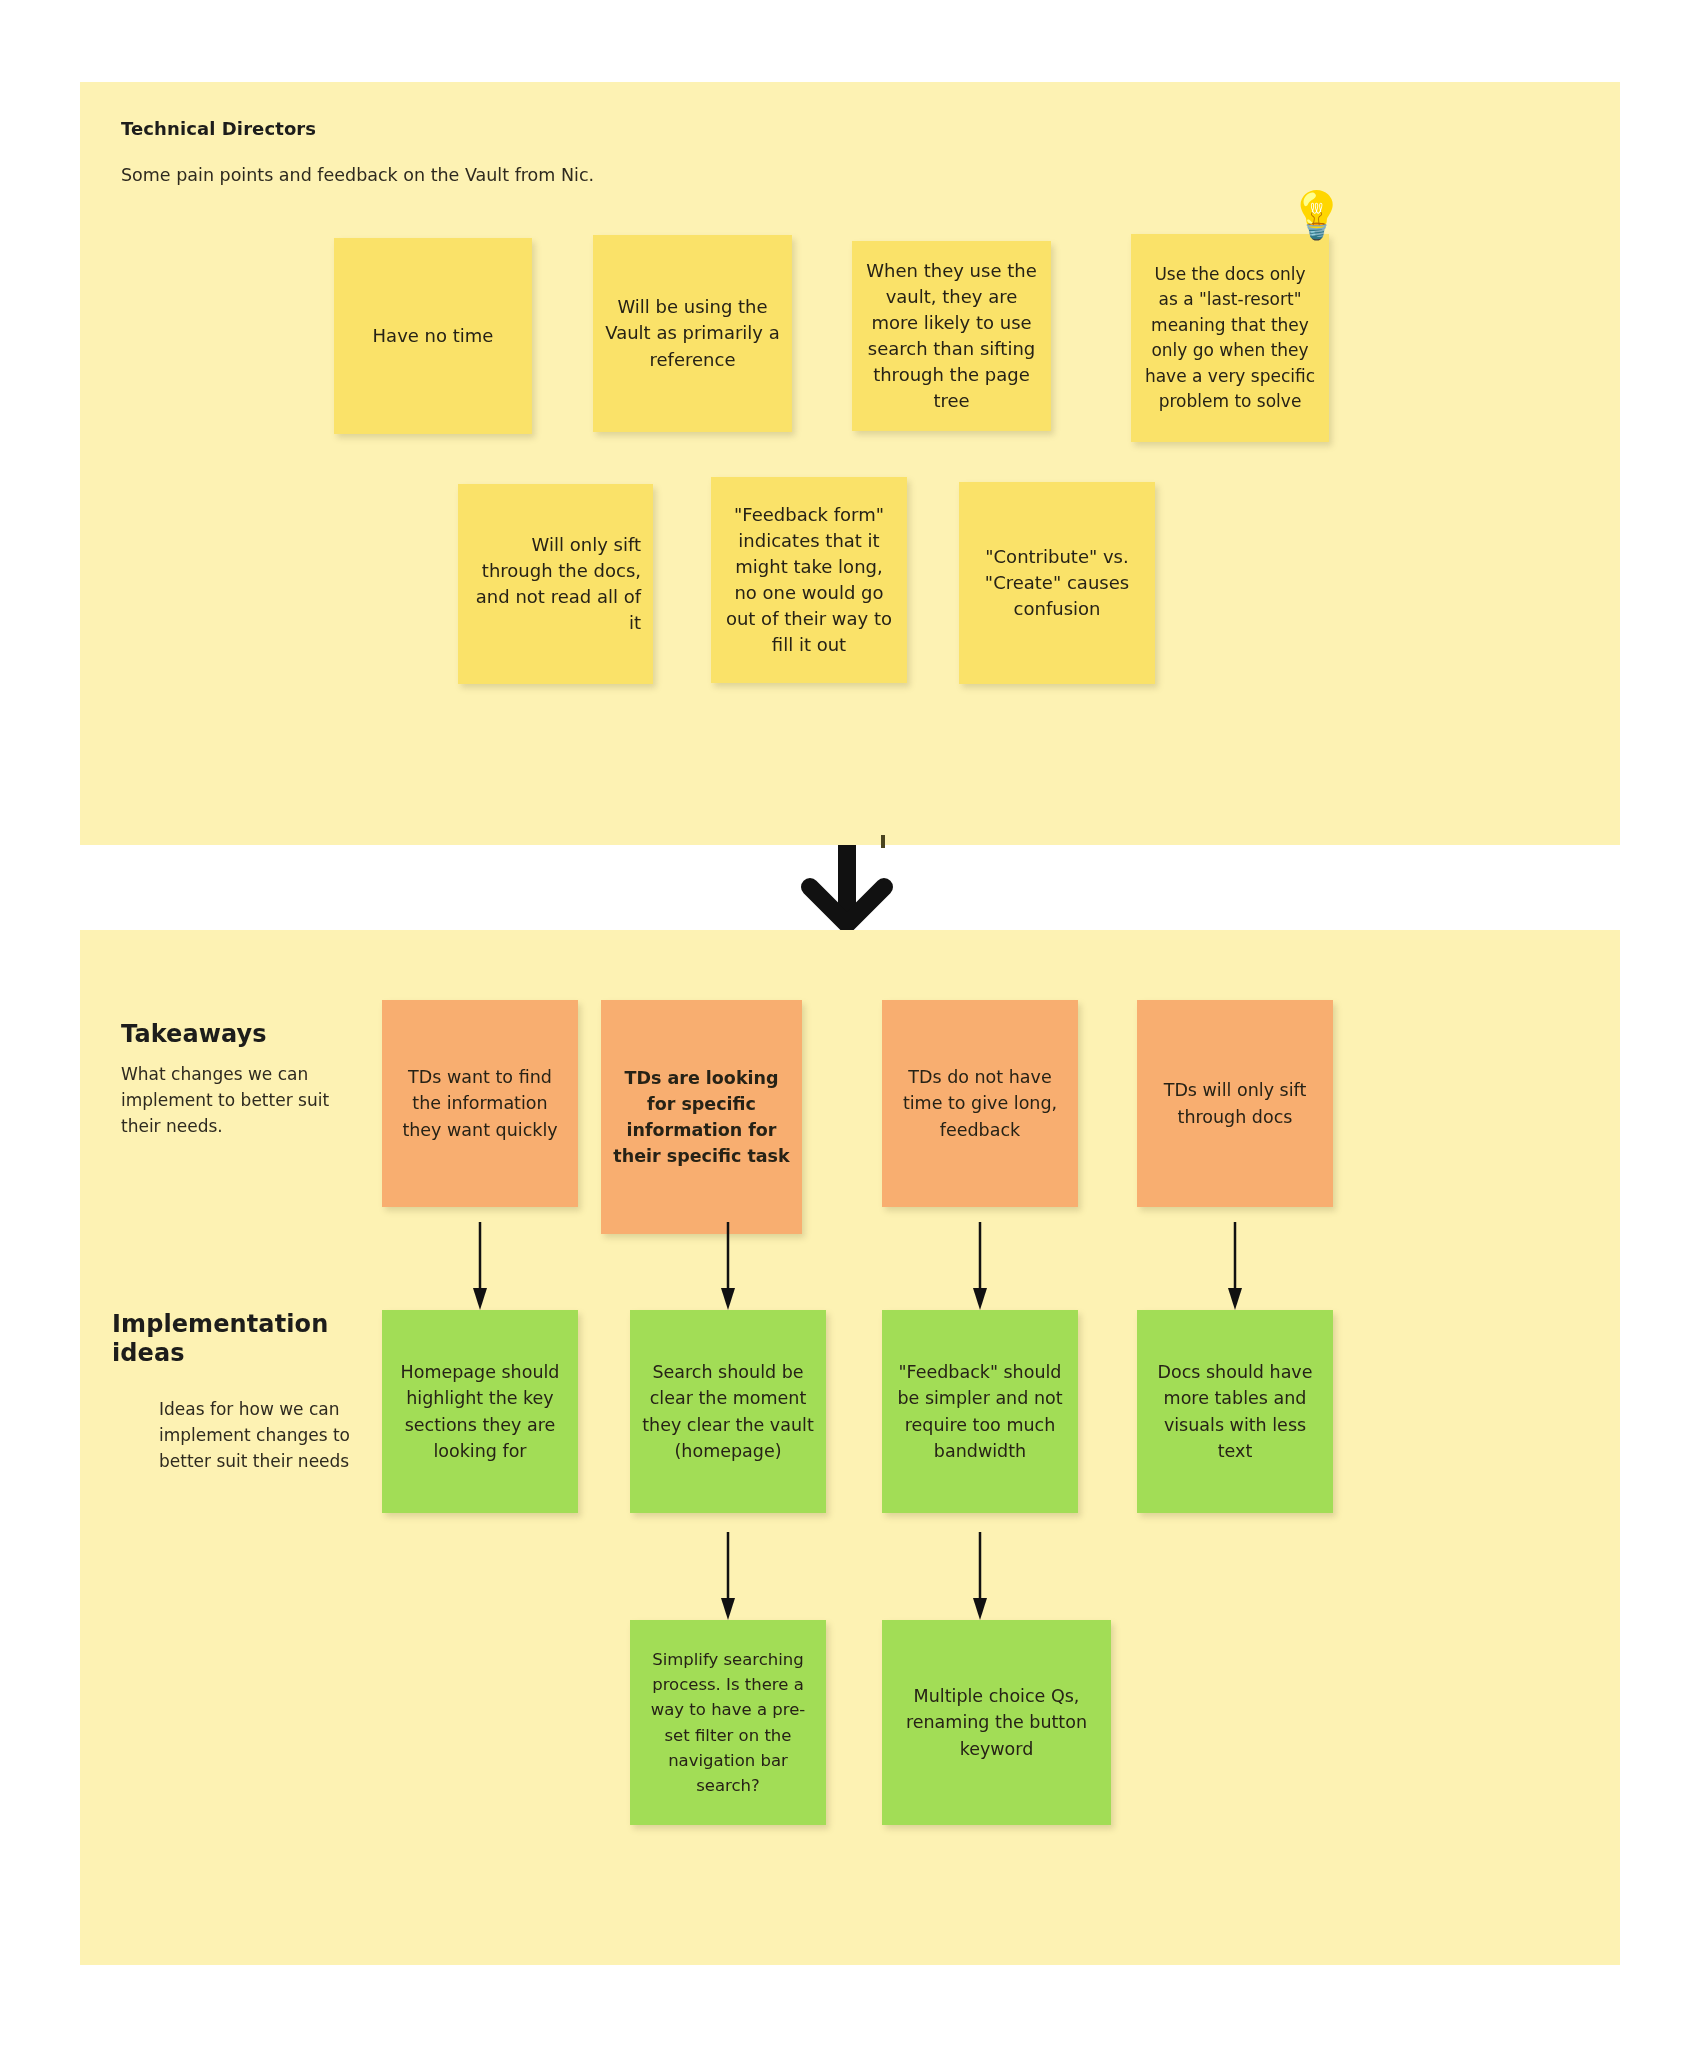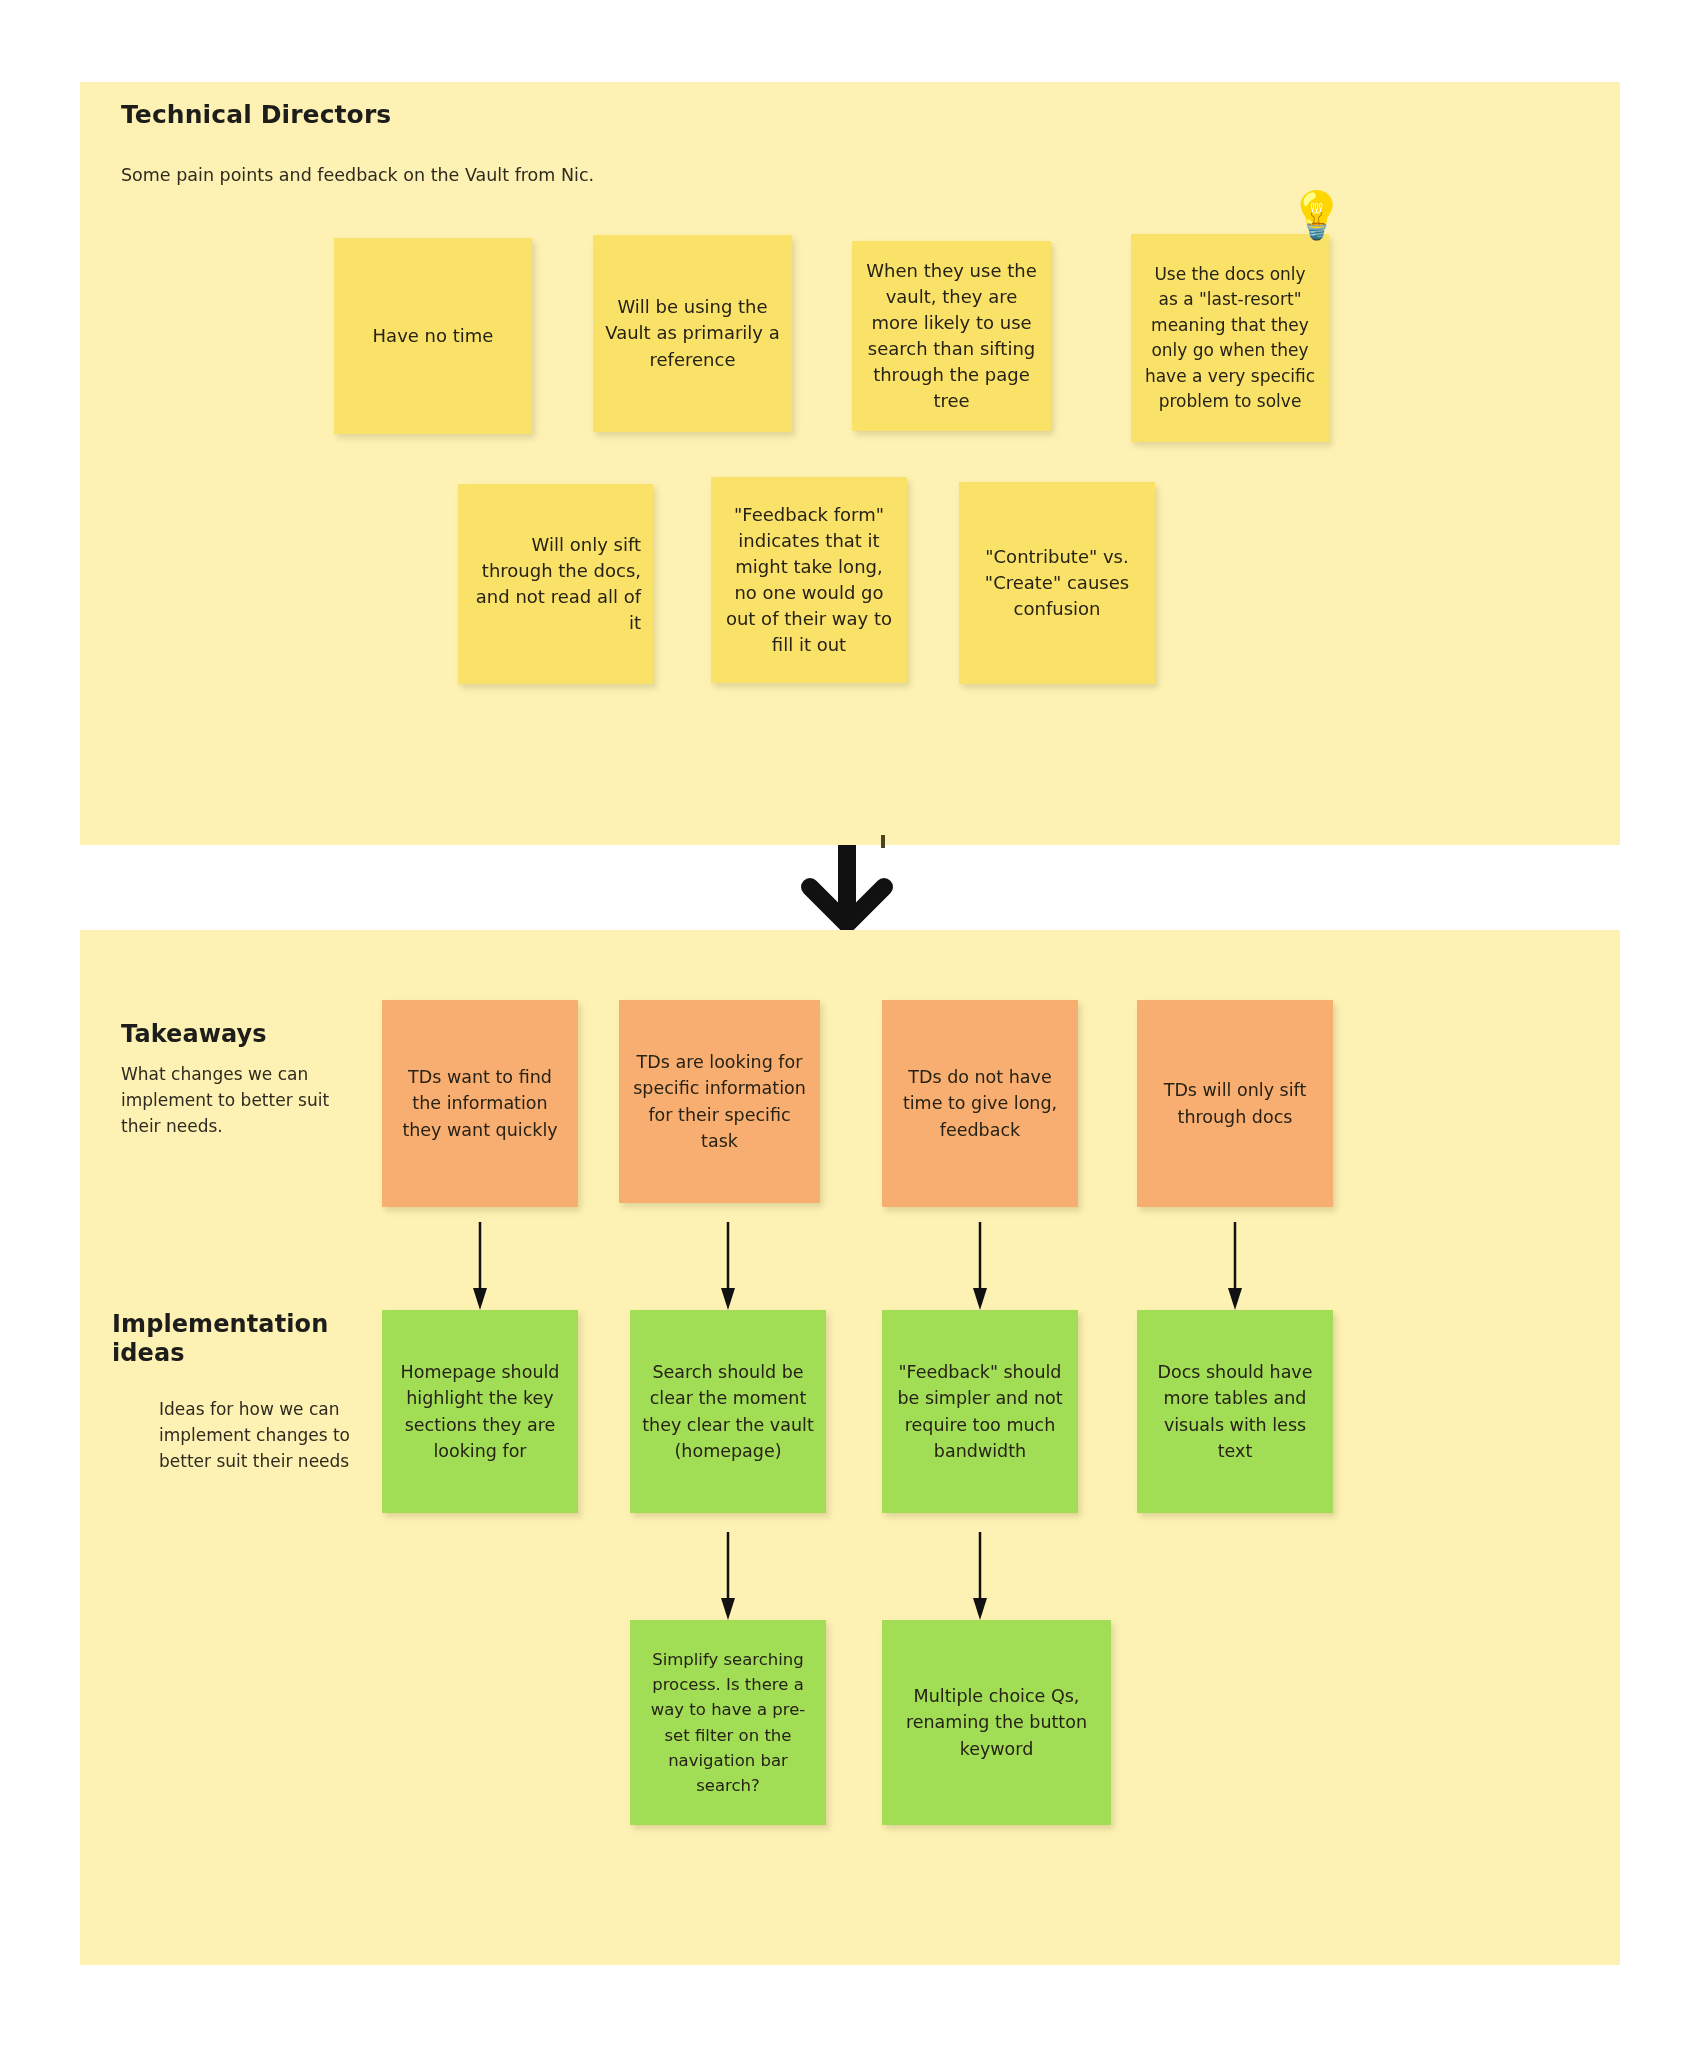--- a/index.html
+++ b/index.html
@@ -31,22 +31,22 @@
     font-weight: bold;
     color: #1d1d1b;
     letter-spacing: .1px;
   }
   .sec-sub {
     color: #2e2a1f;
   }
 
   #td-title {
     position: absolute;
-    left: 121px; top: 100px;
-    font-size: 25px;
+    left: 121px; top: 118px;
+    font-size: 18px;
   }
   #td-sub {
     position: absolute;
     left: 121px; top: 165px;
     font-size: 17.5px;
   }
 
   #takeaways-title {
     position: absolute;
     left: 121px; top: 1020px;
@@ -109,21 +109,21 @@
   #lightbulb {
     position: absolute;
     left: 1288px; top: 192px;
     font-size: 46px;
     line-height: 1;
     z-index: 5;
   }
 
   
   #o1 { left: 382px; top: 1000px; width: 196px; height: 207px; font-size: 17.5px; line-height: 1.5; }
-  #o2 { left: 619px; top: 1000px; width: 201px; height: 203px; font-size: 17.5px; line-height: 1.5; }
+  #o2 { left: 601px; top: 1000px; width: 201px; height: 234px; font-size: 17.5px; line-height: 1.5; font-weight: bold; }
   #o3 { left: 882px; top: 1000px; width: 196px; height: 207px; font-size: 17.5px; line-height: 1.5; }
   #o4 { left: 1137px; top: 1000px; width: 196px; height: 207px; font-size: 17.5px; line-height: 1.5; }
 
   
   #g1 { left: 382px; top: 1310px; width: 196px; height: 203px; font-size: 17.5px; line-height: 1.5; justify-content: center; }
   #g2 { left: 630px; top: 1310px; width: 196px; height: 203px; font-size: 17.5px; line-height: 1.5; }
   #g3 { left: 882px; top: 1310px; width: 196px; height: 203px; font-size: 17.5px; line-height: 1.5; }
   #g4 { left: 1137px; top: 1310px; width: 196px; height: 203px; font-size: 17.5px; line-height: 1.5; }
 
   

